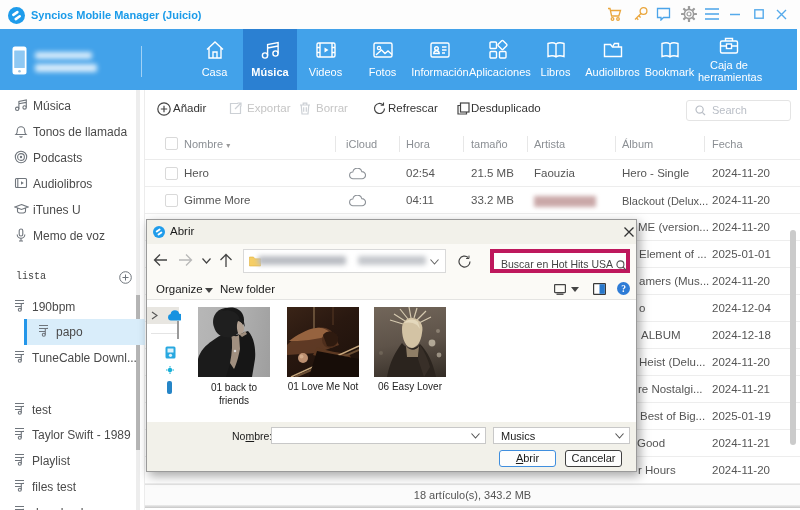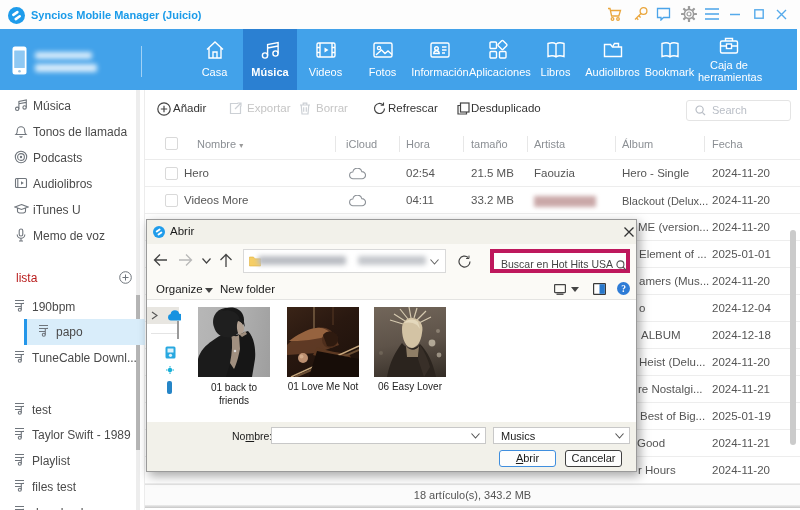--- a/index.html
+++ b/index.html
@@ -22,21 +22,21 @@
 .tab.active { background:#2b80d2; }
 
 
 #sidebar { left:0; top:90px; width:145px; height:420px; background:#fff; border-right:1px solid #ececec; }
 .sitem { position:absolute; left:0; width:145px; height:26px; font-size:12px; color:#4a4a4a; }
 .sitem span { position:absolute; left:33px; top:6px; }
 .sitem svg { position:absolute; left:14px; top:5px; }
 .pitem span { left:32px; }
 .pitem.sel { background:#d9edfa;margin-left:24px; }
 .pitem.sel:before { content:""; position:absolute; left:0; top:0; width:3px; height:26px; background:#2496e9; }
-#lista { position:absolute; left:16px; top:181px; font-size:12px; color:#b91c1c; }
+#lista { position:absolute; left:16px; top:181px; font-size:10px; color:#404040;font-family:Liberation Mono, monospace; }
 
 
 #main { left:145px; top:90px; width:655px; height:420px; background:#fff; }
 #toolbar { position:absolute; left:0; top:0; width:655px; height:38px; background:#fff; }
 .tbtn { position:absolute; top:12px; font-size:11.5px; color:#333; }
 .tbtn.dis { color:#c5c5c5; }
 #searchbox { position:absolute; left:541px; top:10px; width:105px; height:21px; border:1px solid #e4e4e4; border-radius:3px; font-size:11px; color:#b9bec6; line-height:19px; }
 #thead { position:absolute; left:0; top:38px; width:655px; height:32px; font-size:11px; color:#8b8f94; border-bottom:1px solid #ececec; background:#fff; }
 .hc { position:absolute; top:10px; }
 .vline { position:absolute; top:8px; width:1px; height:16px; background:#e7e7e7; }
@@ -339,21 +339,21 @@
         <path d="M3.5 3.5 H1 V12 H9.5 V10"></path>
       </svg>
   <div class="tbtn" style="left:326px">Desduplicado</div>
   <div id="searchbox" class="abs"><svg style="vertical-align:-2px;margin:0 6px 0 8px" width="11" height="11" viewBox="0 0 11 11" fill="none" stroke="#b9bec6" stroke-width="1.2">
           <circle cx="4.6" cy="4.6" r="3.6"></circle>
           <path d="M7.3 7.3 L10 10"></path>
         </svg>Search</div>
  </div>
  <div id="thead">
   <div class="cb" style="top:9px"></div>
-  <div class="hc" style="left:52px">Nombre <span style="font-size:8px;color:#999">▾</span></div>
+  <div class="hc" style="left:39px">Nombre <span style="font-size:8px;color:#999">▾</span></div>
   <div class="vline" style="left:190px"></div>
   <div class="hc" style="left:201px">iCloud</div>
   <div class="vline" style="left:254px"></div>
   <div class="hc" style="left:261px">Hora</div>
   <div class="vline" style="left:318px"></div>
   <div class="hc" style="left:326px">tamaño</div>
   <div class="vline" style="left:382px"></div>
   <div class="hc" style="left:389px">Artista</div>
   <div class="vline" style="left:470px"></div>
   <div class="hc" style="left:477px">Álbum</div>
@@ -367,21 +367,21 @@
         <path d="M4.2 10.8 a3.4 3.4 0 0 1 -.4-6.8 a4.6 4.6 0 0 1 9-.4 a3.2 3.2 0 0 1 .2 7.2 Z"></path>
       </svg>
   <div class="cell" style="left:261px">02:54</div>
   <div class="cell" style="left:326px">21.5 MB</div>
   <div class="cell" style="left:389px">Faouzia</div>
   <div class="cell" style="left:477px">Hero - Single</div>
   <div class="cell" style="left:567px">2024-11-20</div>
  </div>
  <div class="row" style="top:97px">
   <div class="cb"></div>
-  <div class="cell" style="left:39px">Videos More</div>
+  <div class="cell" style="left:39px">Gimme More</div>
   <svg class="abs" style="left:204px;top:8px" width="17" height="12" viewBox="0 0 17 12" fill="none" stroke="#8d9298" stroke-width="1.1">
         <path d="M4.2 10.8 a3.4 3.4 0 0 1 -.4-6.8 a4.6 4.6 0 0 1 9-.4 a3.2 3.2 0 0 1 .2 7.2 Z"></path>
       </svg>
   <div class="cell" style="left:261px">04:11</div>
   <div class="cell" style="left:326px">33.2 MB</div>
   <div class="cell" style="left:389px;width:62px;height:11px;background:#caa8a8;filter:blur(2px);top:9px"></div>
   <div class="cell" style="left:477px;font-size:11px;top:8px">Blackout (Delux...</div>
   <div class="cell" style="left:567px">2024-11-20</div>
  </div>
  <div class="row" style="top:124px">

